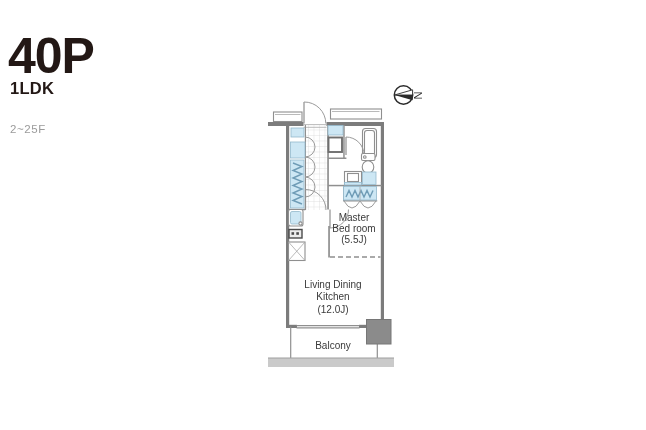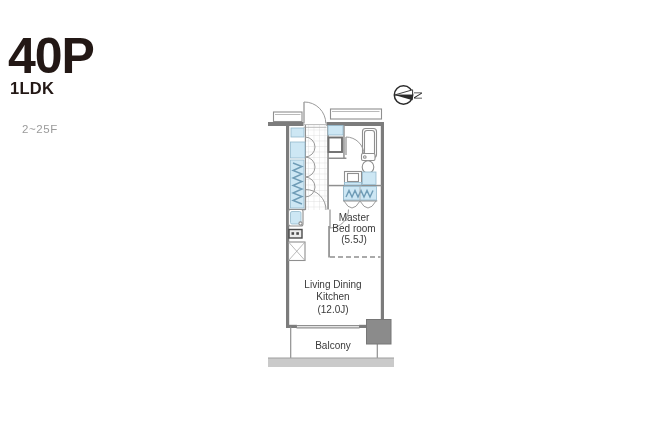--- a/index.html
+++ b/index.html
@@ -3,21 +3,21 @@
 <meta charset="utf-8">
 <style>
   html,body{margin:0;padding:0;background:#fff;}
   #canvas{position:relative;width:646px;height:430px;background:#fff;overflow:hidden;
           font-family:"Liberation Sans",sans-serif;margin-top:25px;}
   .hdr{position:absolute;white-space:nowrap;color:var(--text-dark);line-height:1;}
   .plan-code{left:8px;top:6px;font-size:50px;font-weight:bold;letter-spacing:-1px;}
   .layout-type{left:10px;top:55px;font-size:16.5px;font-weight:bold;letter-spacing:.3px;text-align:right;}
   .area{left:10px;top:70px;font-size:19px;font-weight:bold;}
   .area sup{font-size:10px;vertical-align:6px;margin-left:1px;}
-  .floor-range{left:22px;top:99px;font-size:11.5px;color:var(--floor-gray);letter-spacing:.6px;}
+  .floor-range{left:10px;top:99px;font-size:11.5px;color:var(--floor-gray);letter-spacing:.6px;}
   svg{position:absolute;left:0;top:0;}
   .wall{fill:var(--wall-gray);}
   .thin{fill:var(--line-gray);}
   .ln{stroke:var(--line-gray);stroke-width:1.2;fill:none;}
   .ln-thin{stroke:#a8a8a8;stroke-width:.8;fill:none;}
   .arc{stroke:#9b9b9b;stroke-width:1;fill:none;}
   .fx{fill:#fff;stroke:var(--line-gray);stroke-width:1.1;}
   .fx2{fill:#fff;stroke:#6f6f6f;stroke-width:1.9;}
   .blue{fill:var(--fixture-blue);stroke:#93b9cc;stroke-width:.8;}
   .bluln{stroke:var(--fixture-blue-line);stroke-width:1.4;fill:none;}

